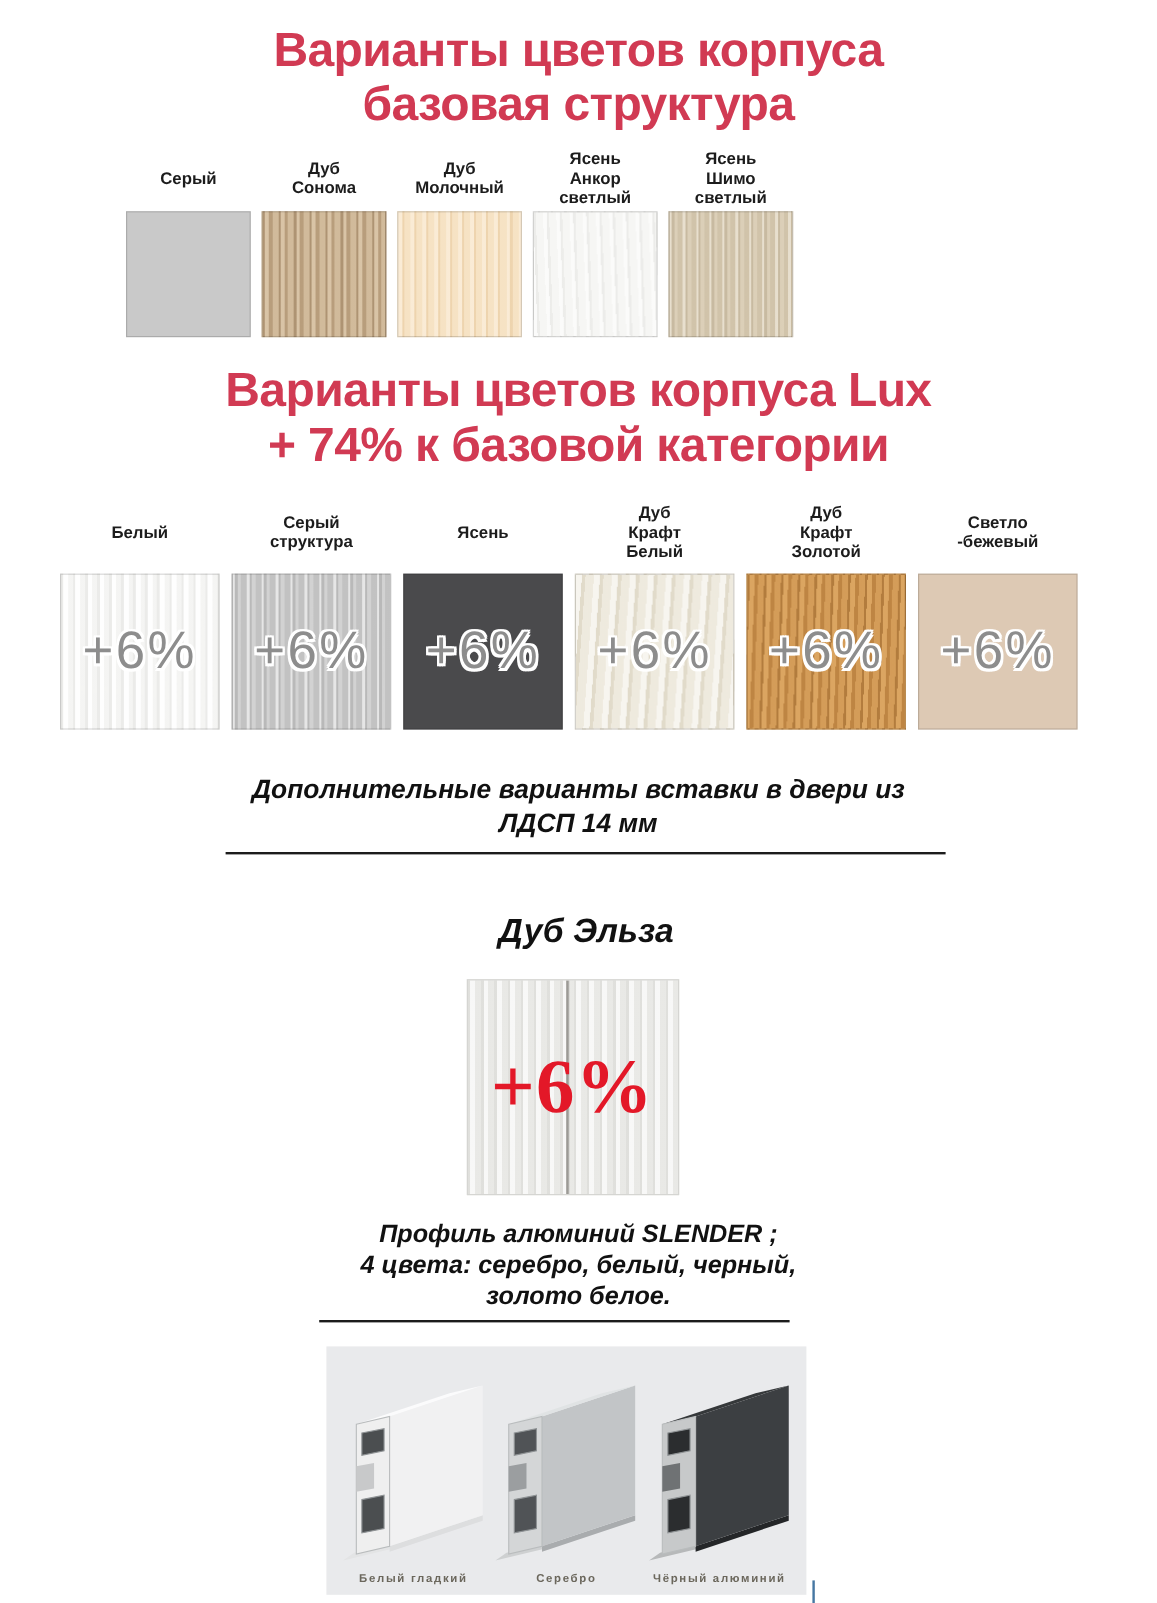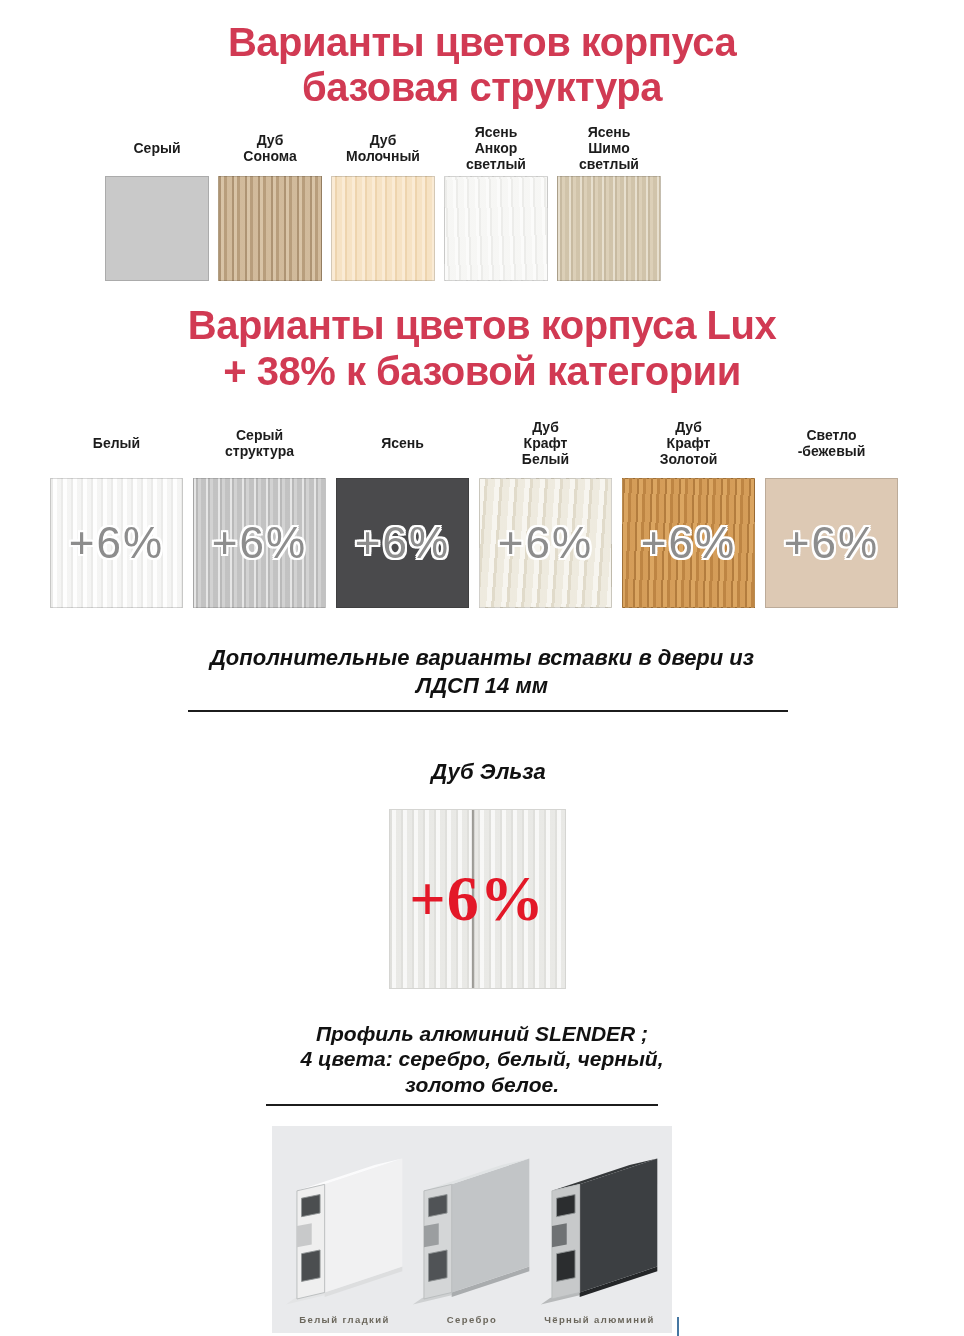--- a/index.html
+++ b/index.html
@@ -54,22 +54,22 @@
                 0 -2px 0 #fff,0 2px 0 #fff,-2px 0 0 #fff,2px 0 0 #fff;
   }
   .badge-red{font-family:"Liberation Serif",serif;font-weight:700;font-size:64px;letter-spacing:1px;}
 
   
   .ital-head{
     text-align:center;font-style:italic;font-weight:700;color:#111;
     white-space:pre-line;line-height:1.3;
   }
   #insert-heading{margin-top:36px;font-size:22px;}
-  #elza-name{margin-top:46px;font-size:22px;margin-left:13px;}
-  #profile-heading{margin-top:32px;font-size:21px;line-height:1.22;}
+  #elza-name{margin-top:46px;font-size:28px;margin-left:13px;}
+  #profile-heading{margin-top:20px;font-size:21px;line-height:1.22;}
 
   .rule{height:0;border-top:2px solid #1c1c1c;position:relative;}
   #rule-insert{width:600px;margin:9px auto 0;left:6px;}
   #rule-profile{width:392px;margin:7px auto 0;left:-20px;}
 
   #elza-swatch{
     width:177px;height:180px;margin:22px auto 0;position:relative;left:-5px;
     box-sizing:border-box;border:1px solid #d5d5d2;
     display:flex;align-items:center;justify-content:center;
   }
@@ -128,21 +128,21 @@
   <div class="opt-col">
     <div class="opt-label">Ясень
 Шимо
 светлый</div>
     <div class="sw tx-shimo" style="background-color: rgb(211, 198, 174);"></div>
   </div>
 </div>
 
 <div class="title" id="title-lux" style="color: rgb(209, 58, 83);">
   <div><span>Варианты цветов корпуса </span><span class="lux-underline">Lux</span></div>
-  <div>+ 38% к базовой категории</div>
+  <div>+ 74% к базовой категории</div>
 </div>
 
 <div class="swatch-row" id="row-lux">
   <div class="opt-col">
     <div class="opt-label">Белый</div>
     <div class="sw tx-whitewood" style="background-color: rgb(251, 251, 250);">
       <span class="badge" style="color: rgb(141, 141, 141);">+6%</span>
     </div>
   </div>
   <div class="opt-col">

